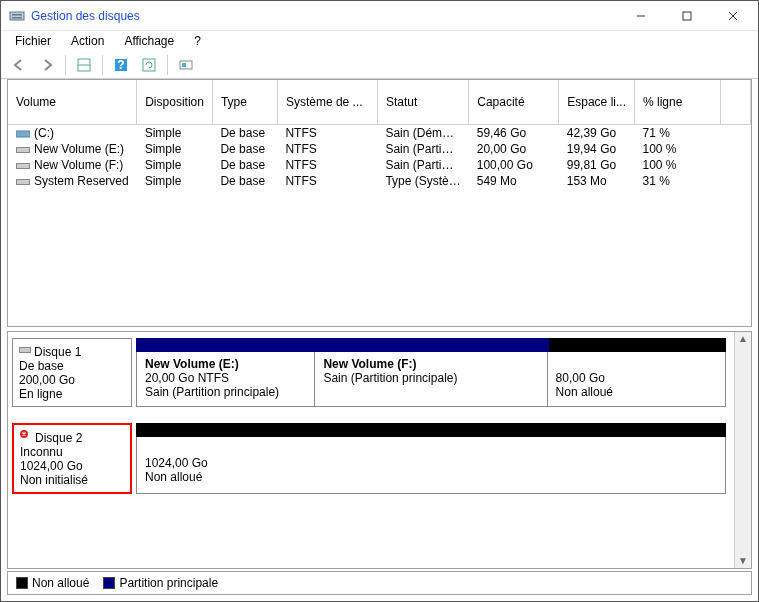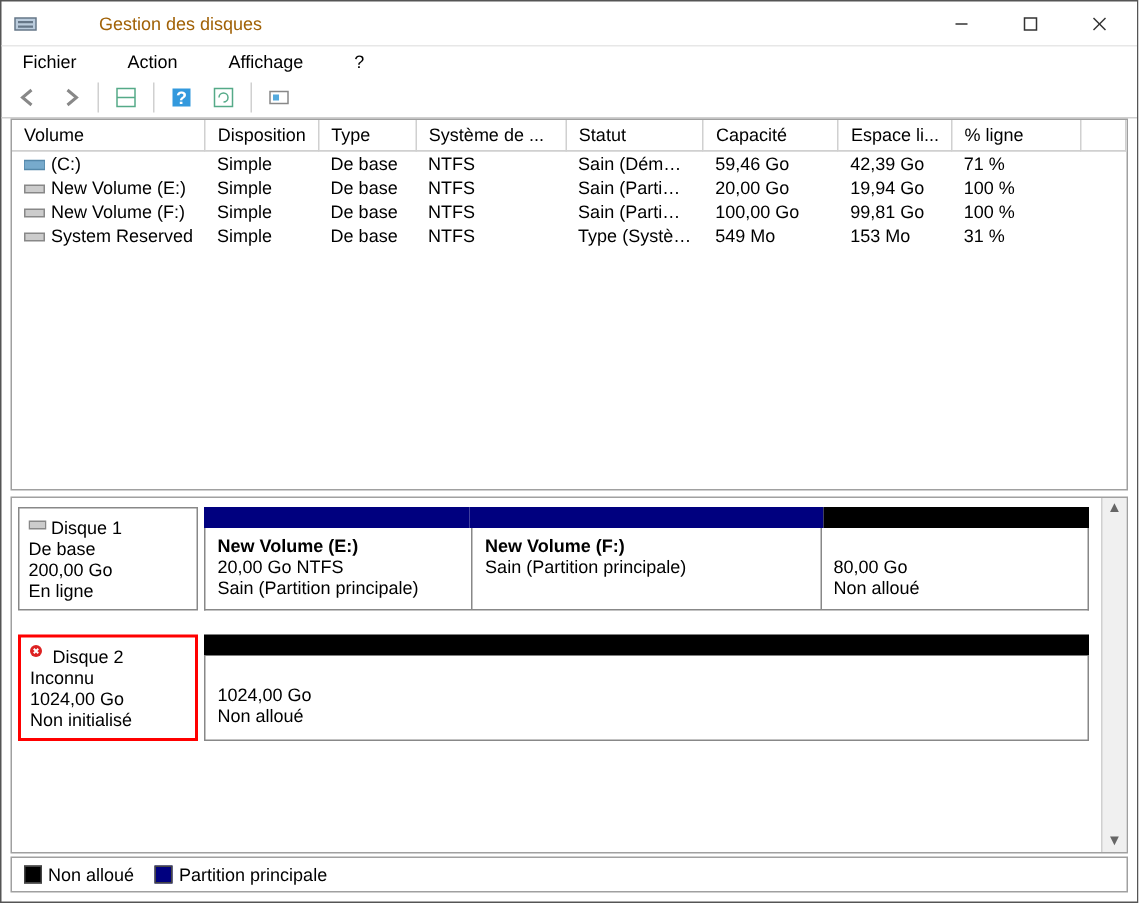--- a/index.html
+++ b/index.html
@@ -2,38 +2,38 @@
 <html><head>
 <meta charset="utf-8">
 <style>
 * { box-sizing: border-box; margin: 0; padding: 0; font-family: "Segoe UI", Tahoma, sans-serif; font-size: 12px; }
 body { background: #fff; }
 .window { width: 759px; height: 602px; border: 1px solid #555; display: flex; flex-direction: column; background: #fff; }
 
 
 .titlebar { height: 30px; display: flex; align-items: center; padding: 0 2px 0 8px; border-bottom: 1px solid #e7e7e7; }
 .titlebar .app-icon { width: 16px; height: 16px; margin-right: 6px; }
-.titlebar .title { color: #a16207; flex: 1; margin-left: 35px; }
+.titlebar .title { color: #1d4ed8; flex: 1; }
 .titlebar .win-controls { display: flex; }
 .titlebar .win-btn { width: 46px; height: 29px; display: flex; align-items: center; justify-content: center; color: #555; }
 .titlebar .win-btn svg { width: 10px; height: 10px; }
 
 
-.menubar { height: 20px; display: flex; align-items: center; padding: 0 6px; gap: 18px; text-align: center; }
+.menubar { height: 20px; display: flex; align-items: center; padding: 0 6px; gap: 4px; text-align: center; }
 .menubar .menu { padding: 2px 8px; }
 
 
 .toolbar { height: 28px; display: flex; align-items: center; padding: 2px 6px; gap: 4px; border-bottom: 1px solid #d0d0d0; }
 .toolbar .tbtn { width: 24px; height: 24px; display: flex; align-items: center; justify-content: center; border: 1px solid transparent; }
 .toolbar .sep { width: 1px; height: 20px; background: #d0d0d0; margin: 0 2px; }
 
 
 .volume-table { border: 0; border-collapse: collapse; width: 100%; }
 .vol-wrap { border: 1px solid #a0a0a0; margin: 0 6px; height: 248px; overflow: hidden; }
-.volume-table th { text-align: left; padding: 3px 8px; font-weight: normal; border-right: 1px solid #d0d0d0; border-bottom: 1px solid #d0d0d0; background: #fff; white-space: nowrap; }
+.volume-table th { text-align: left; padding: 15px 8px; font-weight: normal; border-right: 1px solid #d0d0d0; border-bottom: 1px solid #d0d0d0; background: #fff; white-space: nowrap; }
 .volume-table td { padding: 1px 8px; white-space: nowrap; }
 .vol-icon { display:inline-block; width:14px; height:12px; margin-right:4px; vertical-align:middle; }
 
 
 .diskmap-wrap { flex:1; display:flex; border:1px solid #a0a0a0; margin: 4px 6px 0 6px; overflow:hidden; }
 .diskmap { flex:1; overflow-y:auto; }
 .scrollshim { width:17px; background:#f0f0f0; border-left:1px solid #d0d0d0; display:flex; flex-direction:column; align-items:center; padding:2px 0; justify-content:space-between; }
 .scrollshim .arrow { color:#666; font-size:10px; line-height:1; }
 
 .disk-row { display:flex; padding: 6px 8px 10px 4px; gap:4px; }

